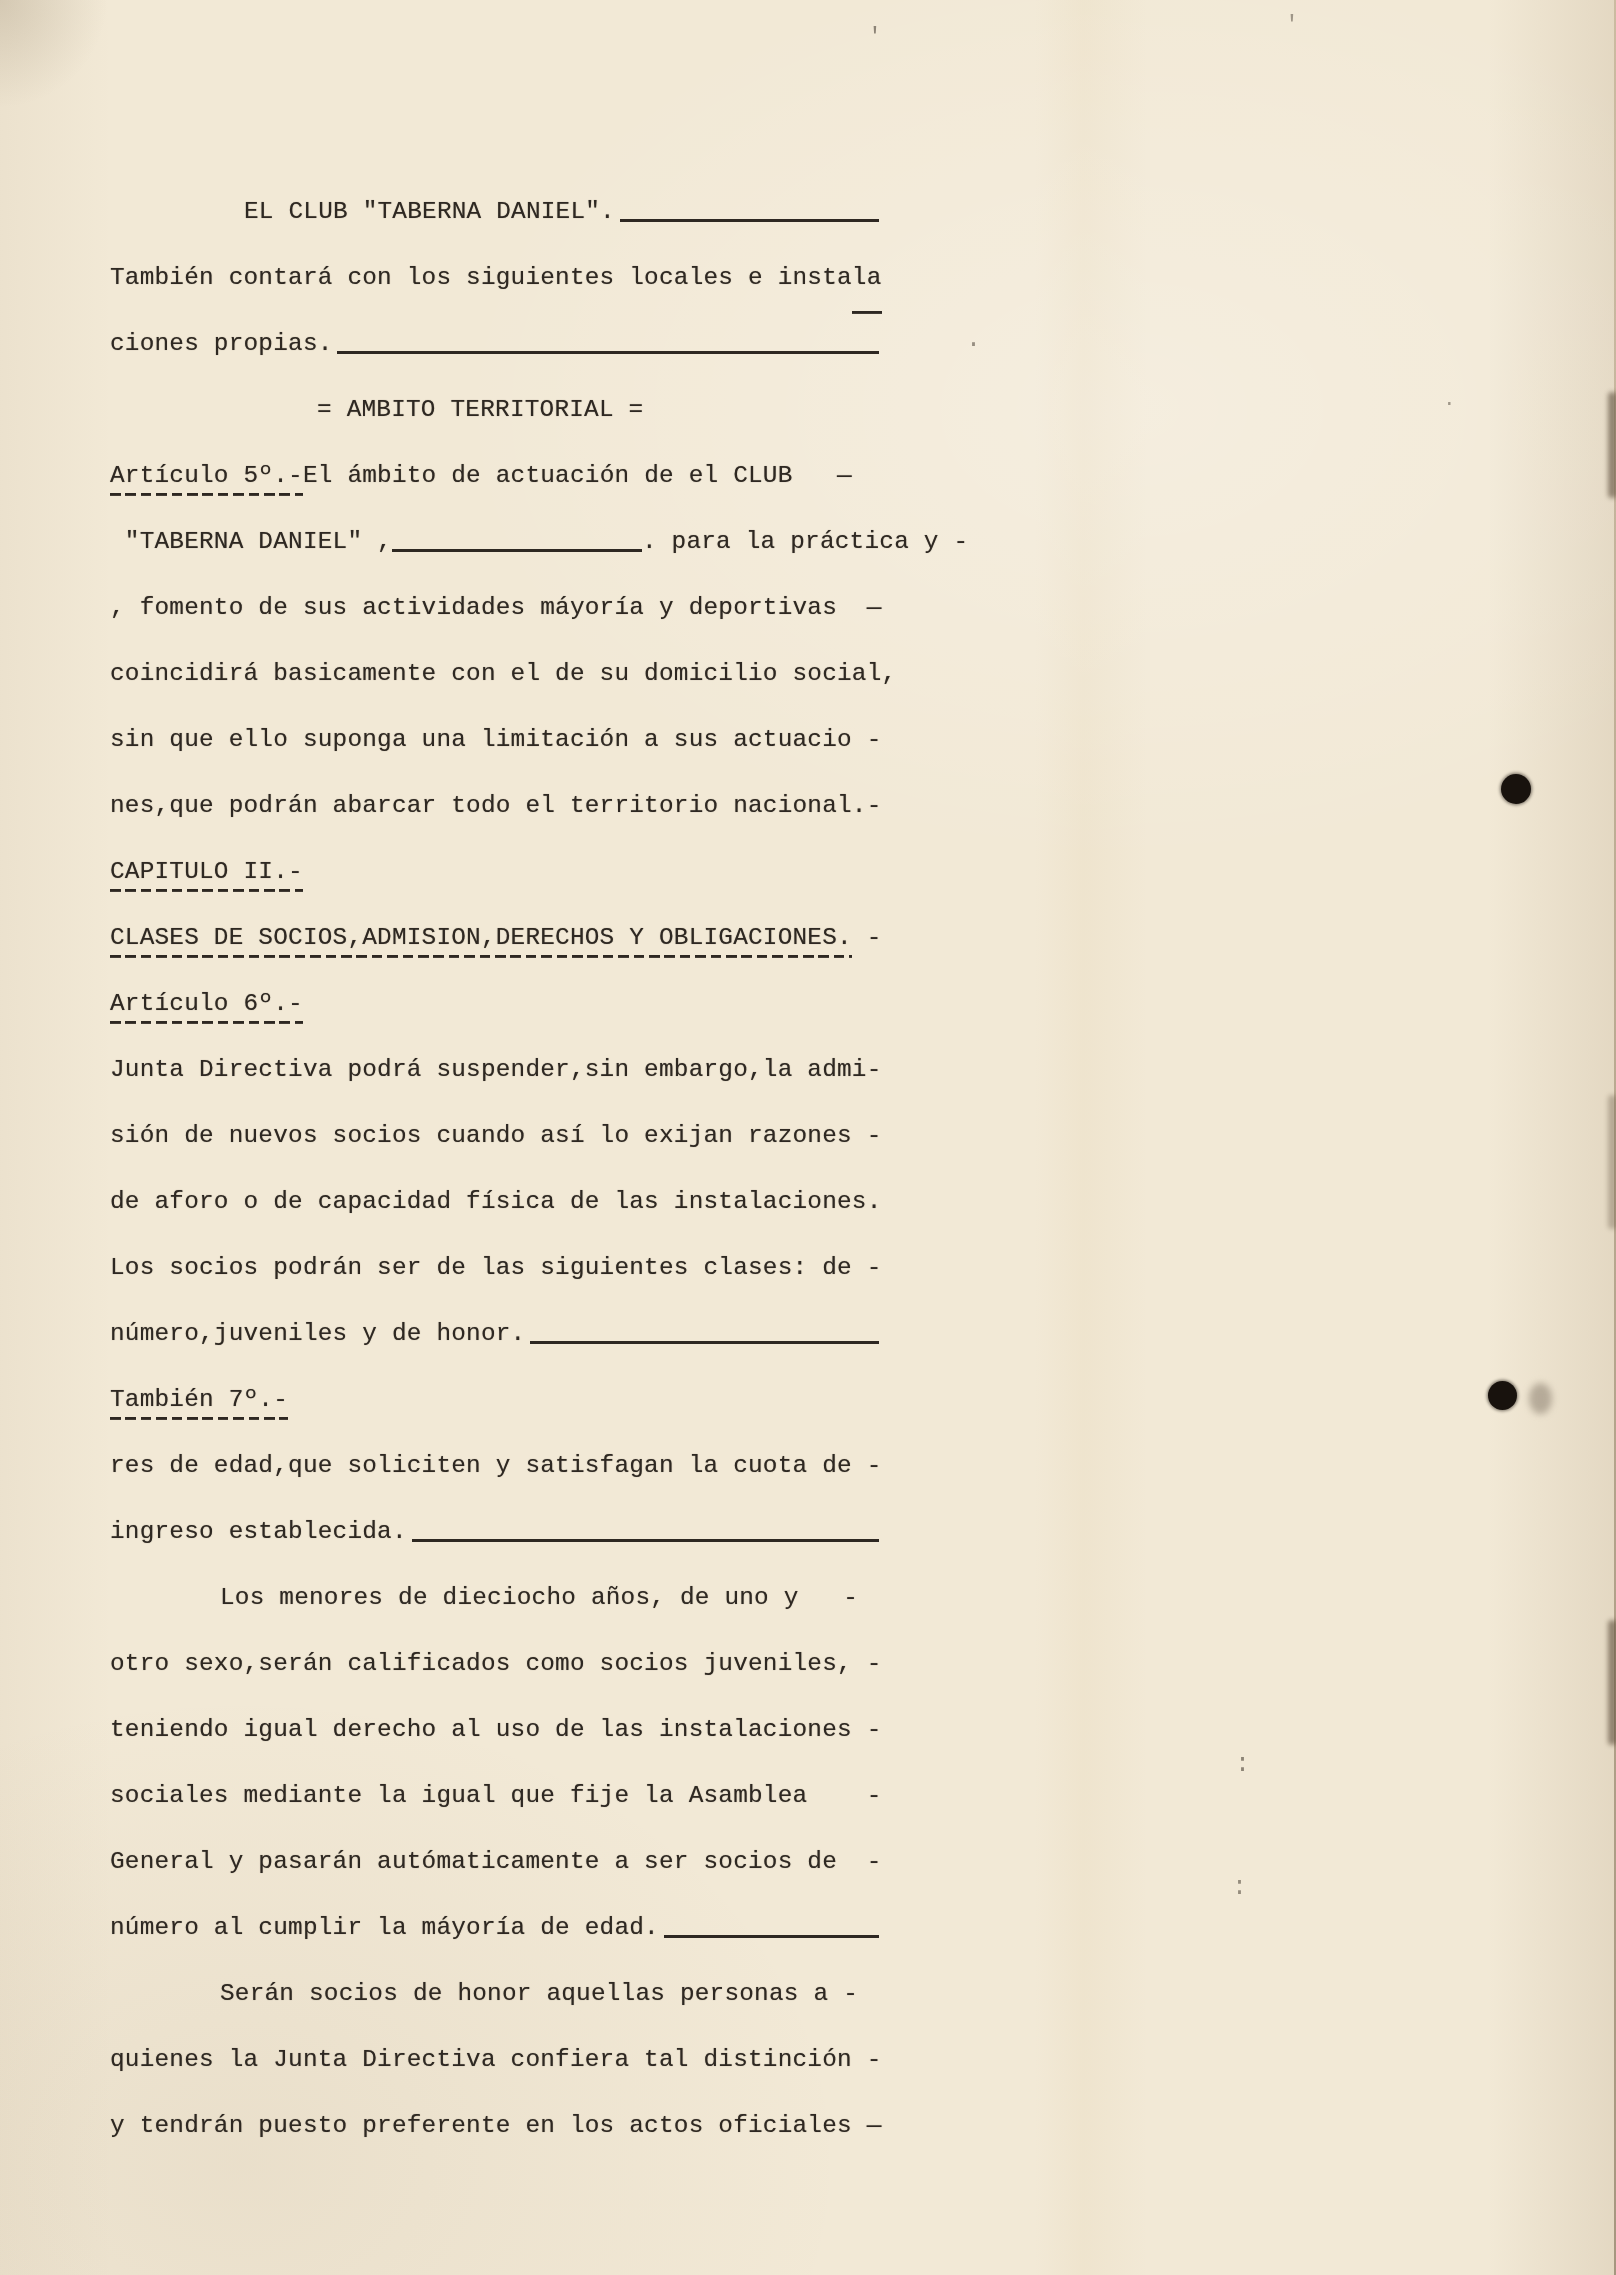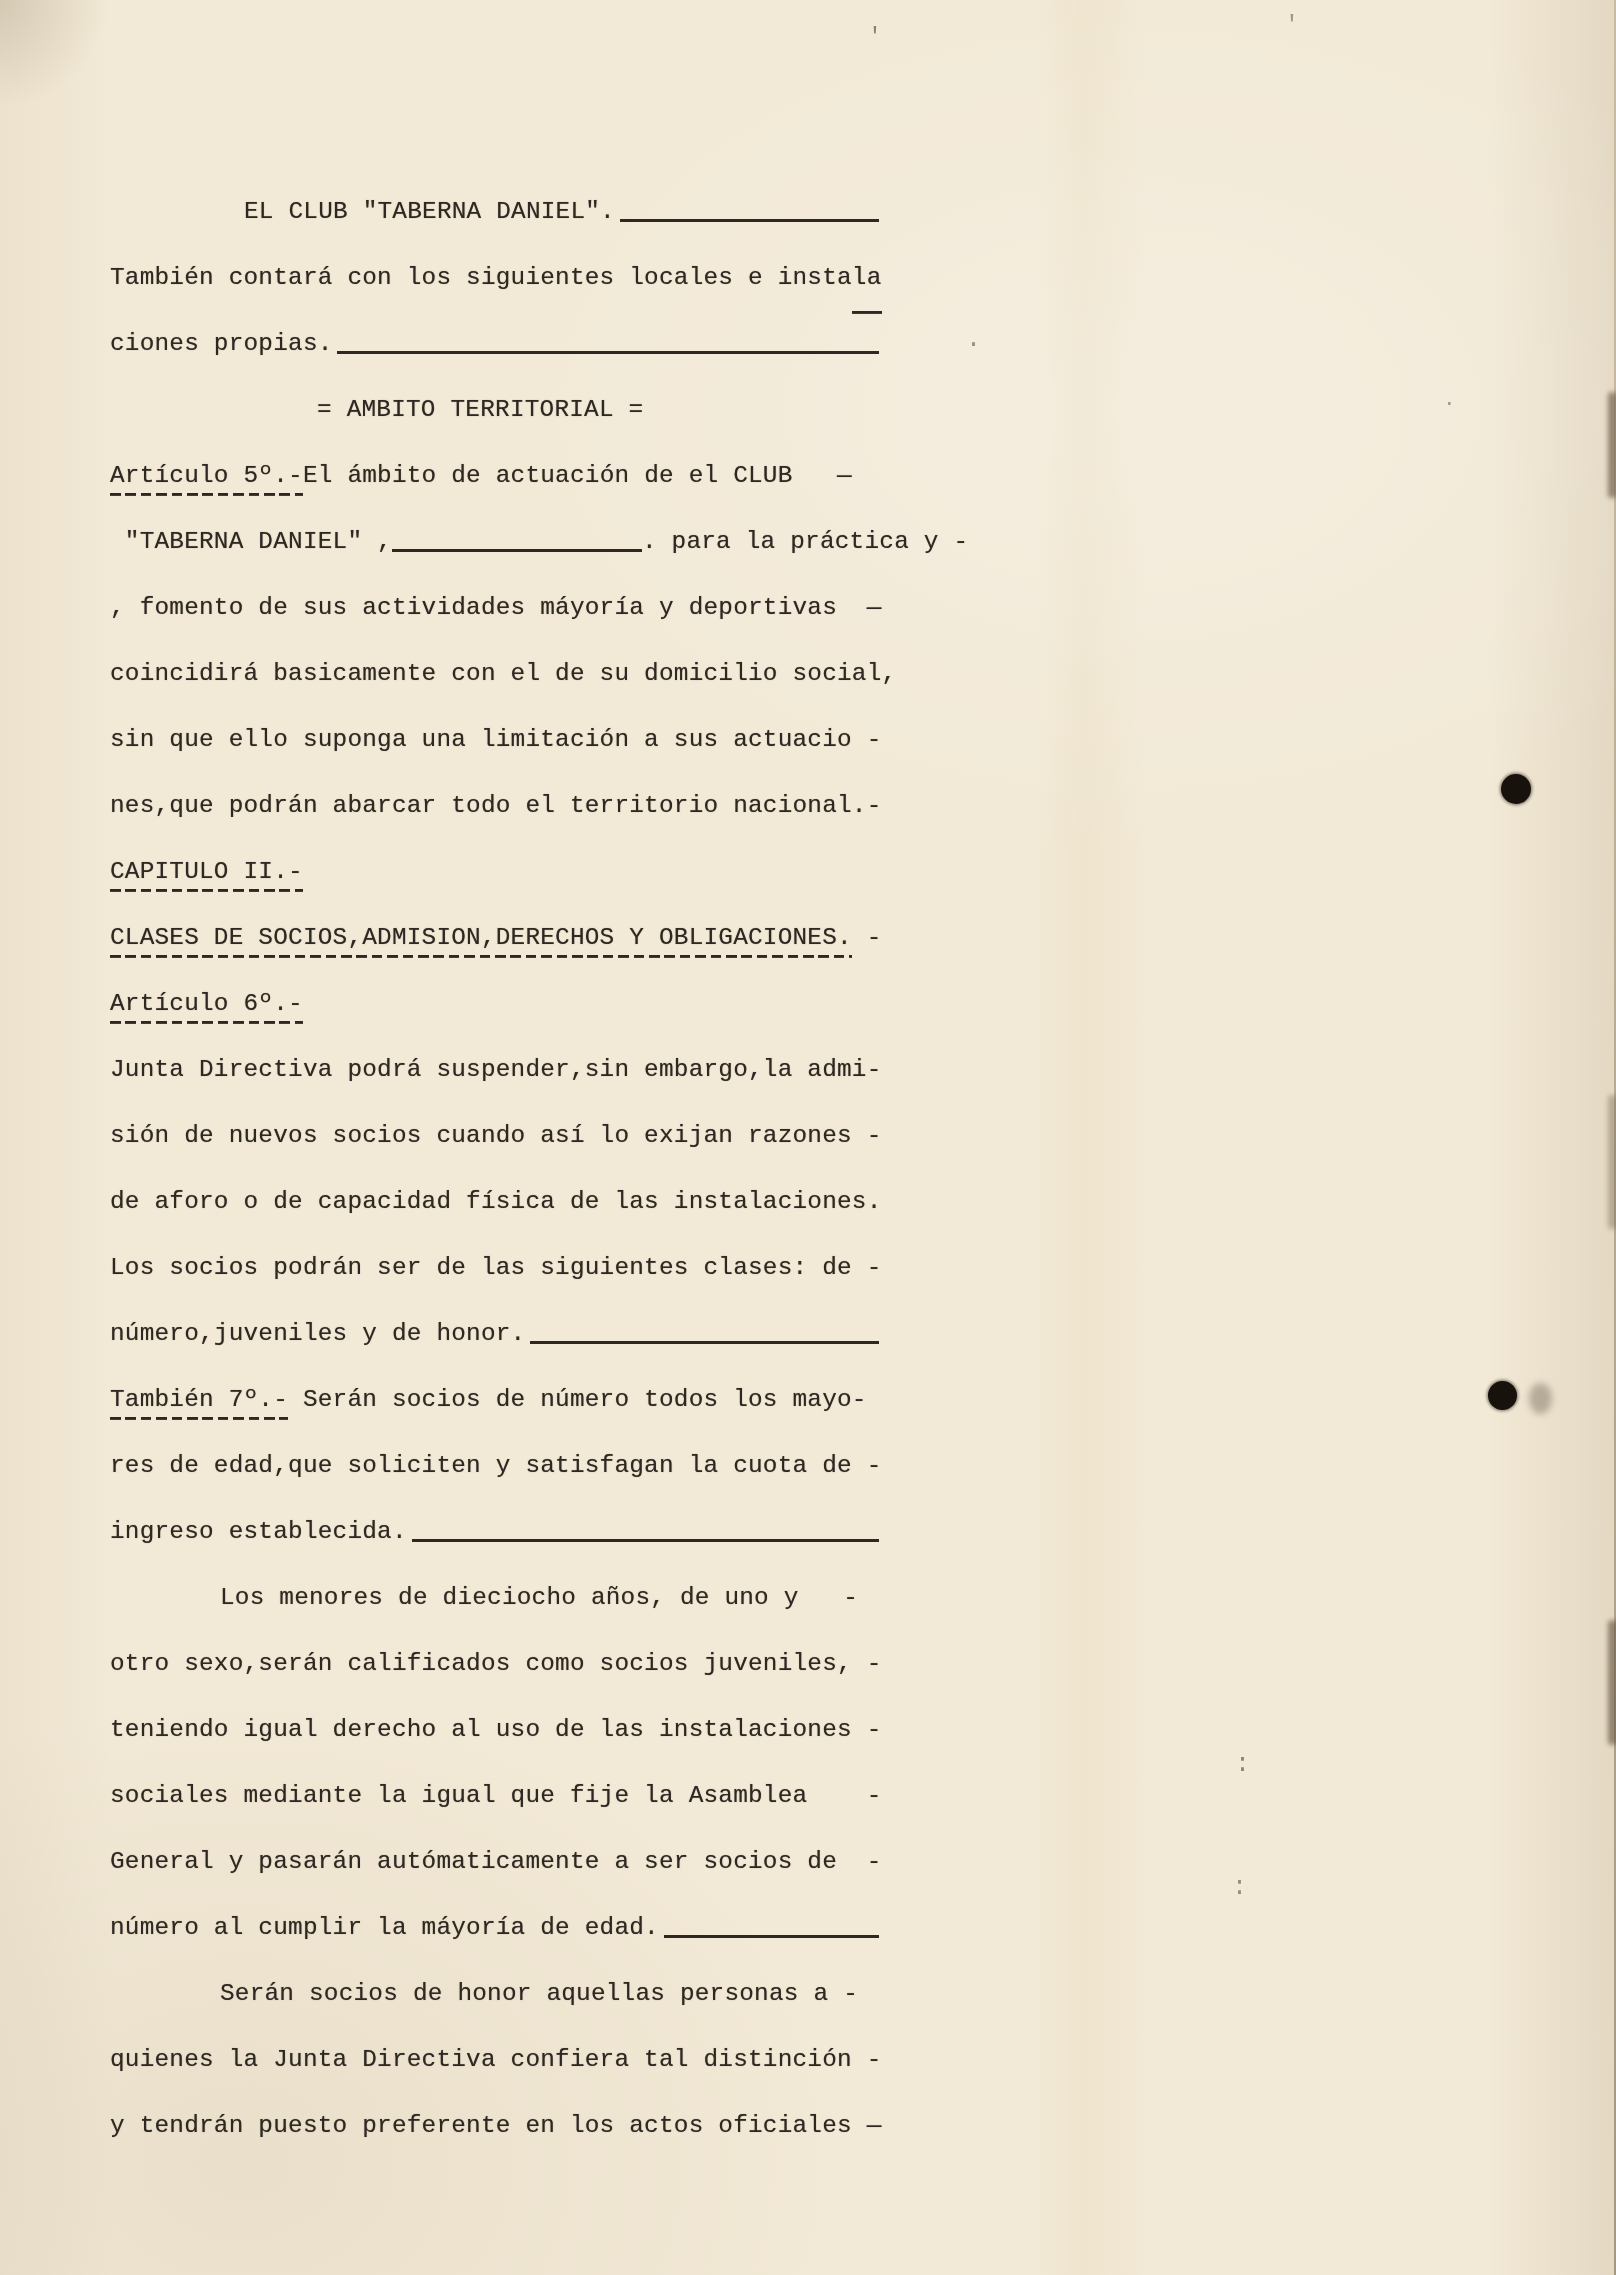--- a/index.html
+++ b/index.html
@@ -83,21 +83,21 @@
       <div class="line"><span class="seg">sin que ello suponga una limitación a sus actuacio -</span></div>
       <div class="line"><span class="seg">nes,que podrán abarcar todo el territorio nacional.-</span></div>
       <div class="line"><span class="seg u-dashed">CAPITULO II.-</span></div>
       <div class="line"><span class="seg u-dashed">CLASES DE SOCIOS,ADMISION,DERECHOS Y OBLIGACIONES.</span><span class="seg"> -</span></div>
       <div class="line"><span class="seg u-dashed">Artículo 6º.-</span></div>
       <div class="line"><span class="seg">Junta Directiva podrá suspender,sin embargo,la admi-</span></div>
       <div class="line"><span class="seg">sión de nuevos socios cuando así lo exijan razones -</span></div>
       <div class="line"><span class="seg">de aforo o de capacidad física de las instalaciones.</span></div>
       <div class="line"><span class="seg">Los socios podrán ser de las siguientes clases: de -</span></div>
       <div class="line"><span class="seg">número,juveniles y de honor.</span><span class="rule rule-fill"></span></div>
-      <div class="line"><span class="seg u-dashed">También 7º.-</span><span class="seg"> Serán socios de número todos los mayo-</span></div>
+      <div class="line"><span class="seg u-dashed">También 7º.-</span></div>
       <div class="line"><span class="seg">res de edad,que soliciten y satisfagan la cuota de -</span></div>
       <div class="line"><span class="seg">ingreso establecida.</span><span class="rule rule-fill"></span></div>
       <div class="line" style="padding-left: 110px; text-align: right;"><span class="seg">Los menores de dieciocho años, de uno y   -</span></div>
       <div class="line"><span class="seg">otro sexo,serán calificados como socios juveniles, -</span></div>
       <div class="line"><span class="seg">teniendo igual derecho al uso de las instalaciones -</span></div>
       <div class="line"><span class="seg">sociales mediante la igual que fije la Asamblea    -</span></div>
       <div class="line"><span class="seg">General y pasarán autómaticamente a ser socios de  -</span></div>
       <div class="line"><span class="seg">número al cumplir la máyoría de edad.</span><span class="rule rule-fill"></span></div>
       <div class="line" style="padding-left: 110px;"><span class="seg">Serán socios de honor aquellas personas a -</span></div>
       <div class="line"><span class="seg">quienes la Junta Directiva confiera tal distinción -</span></div>

